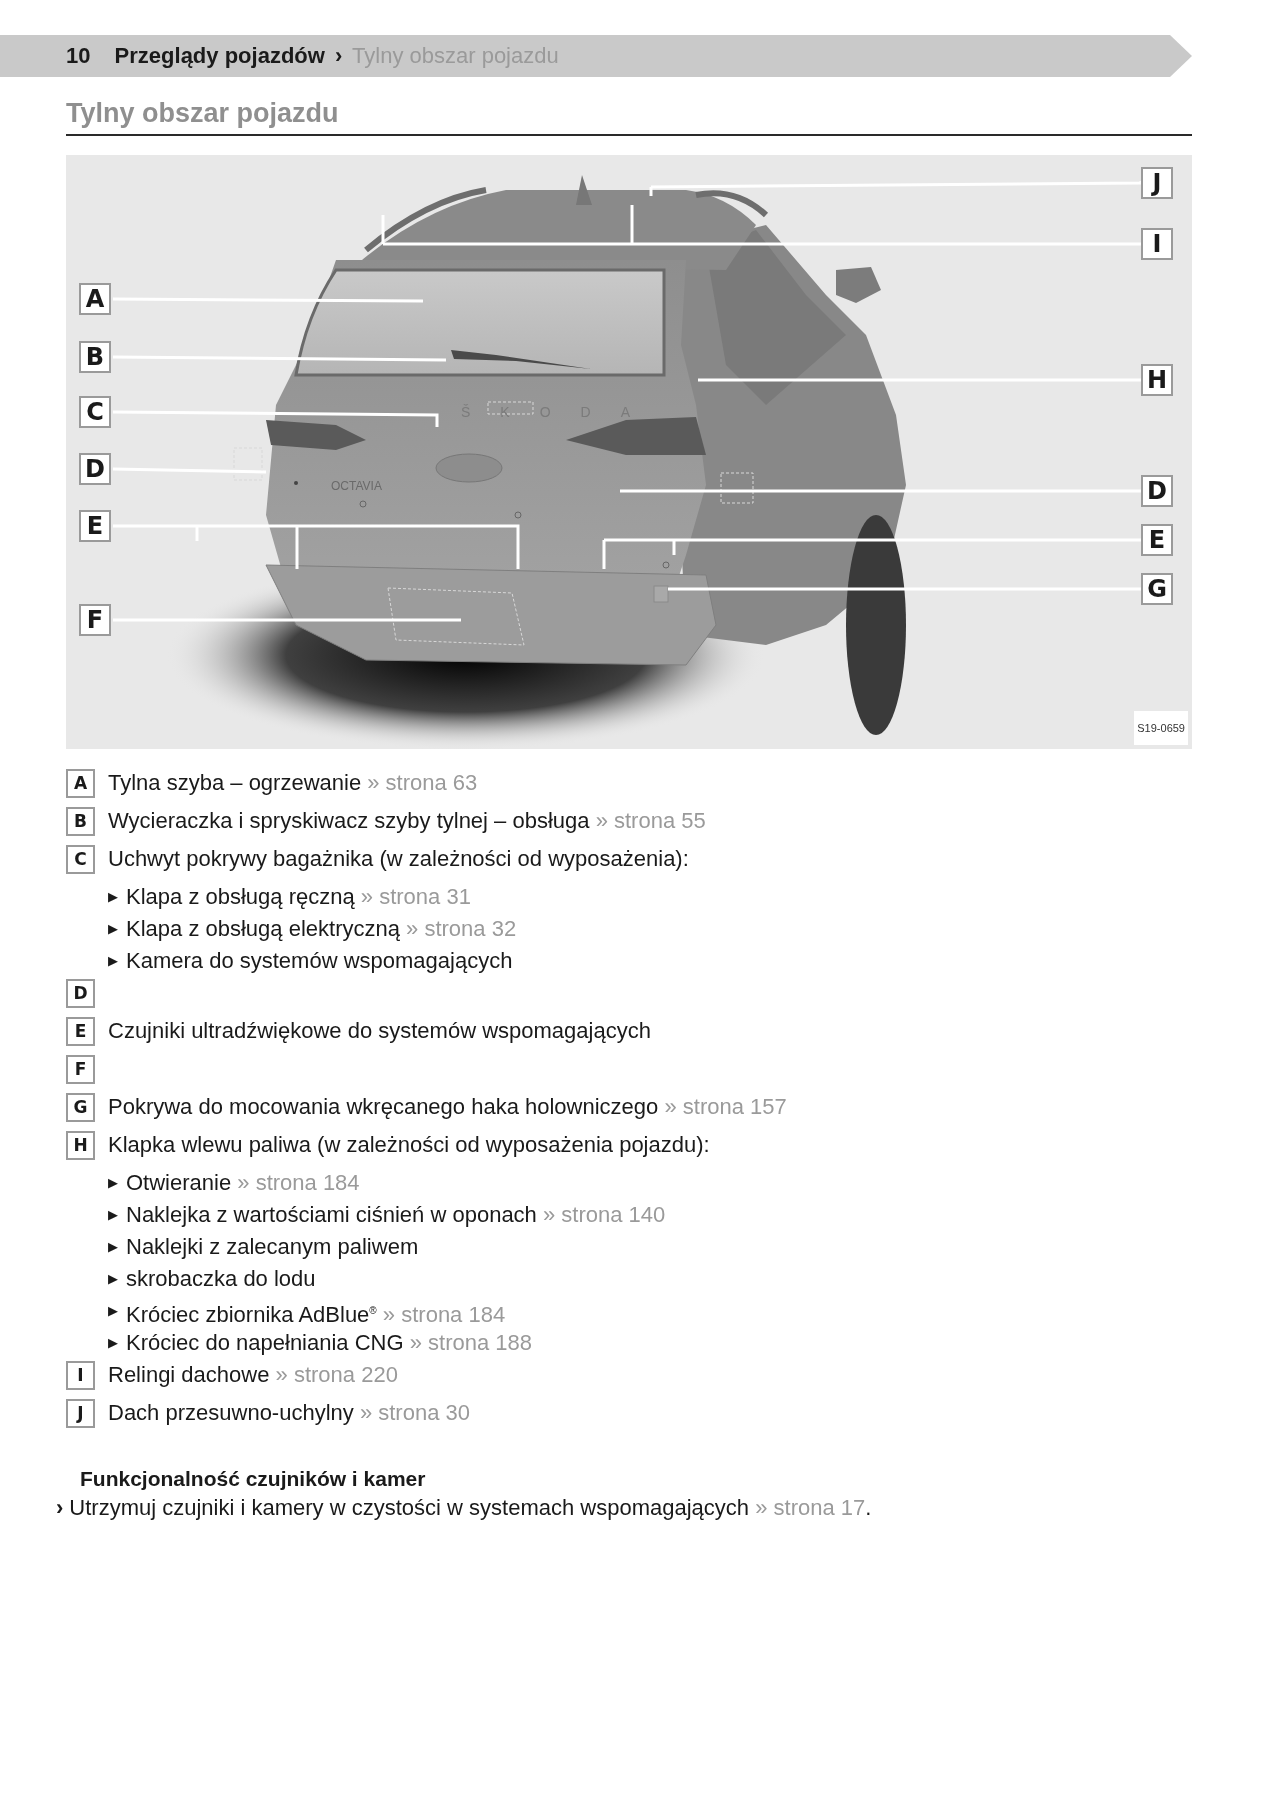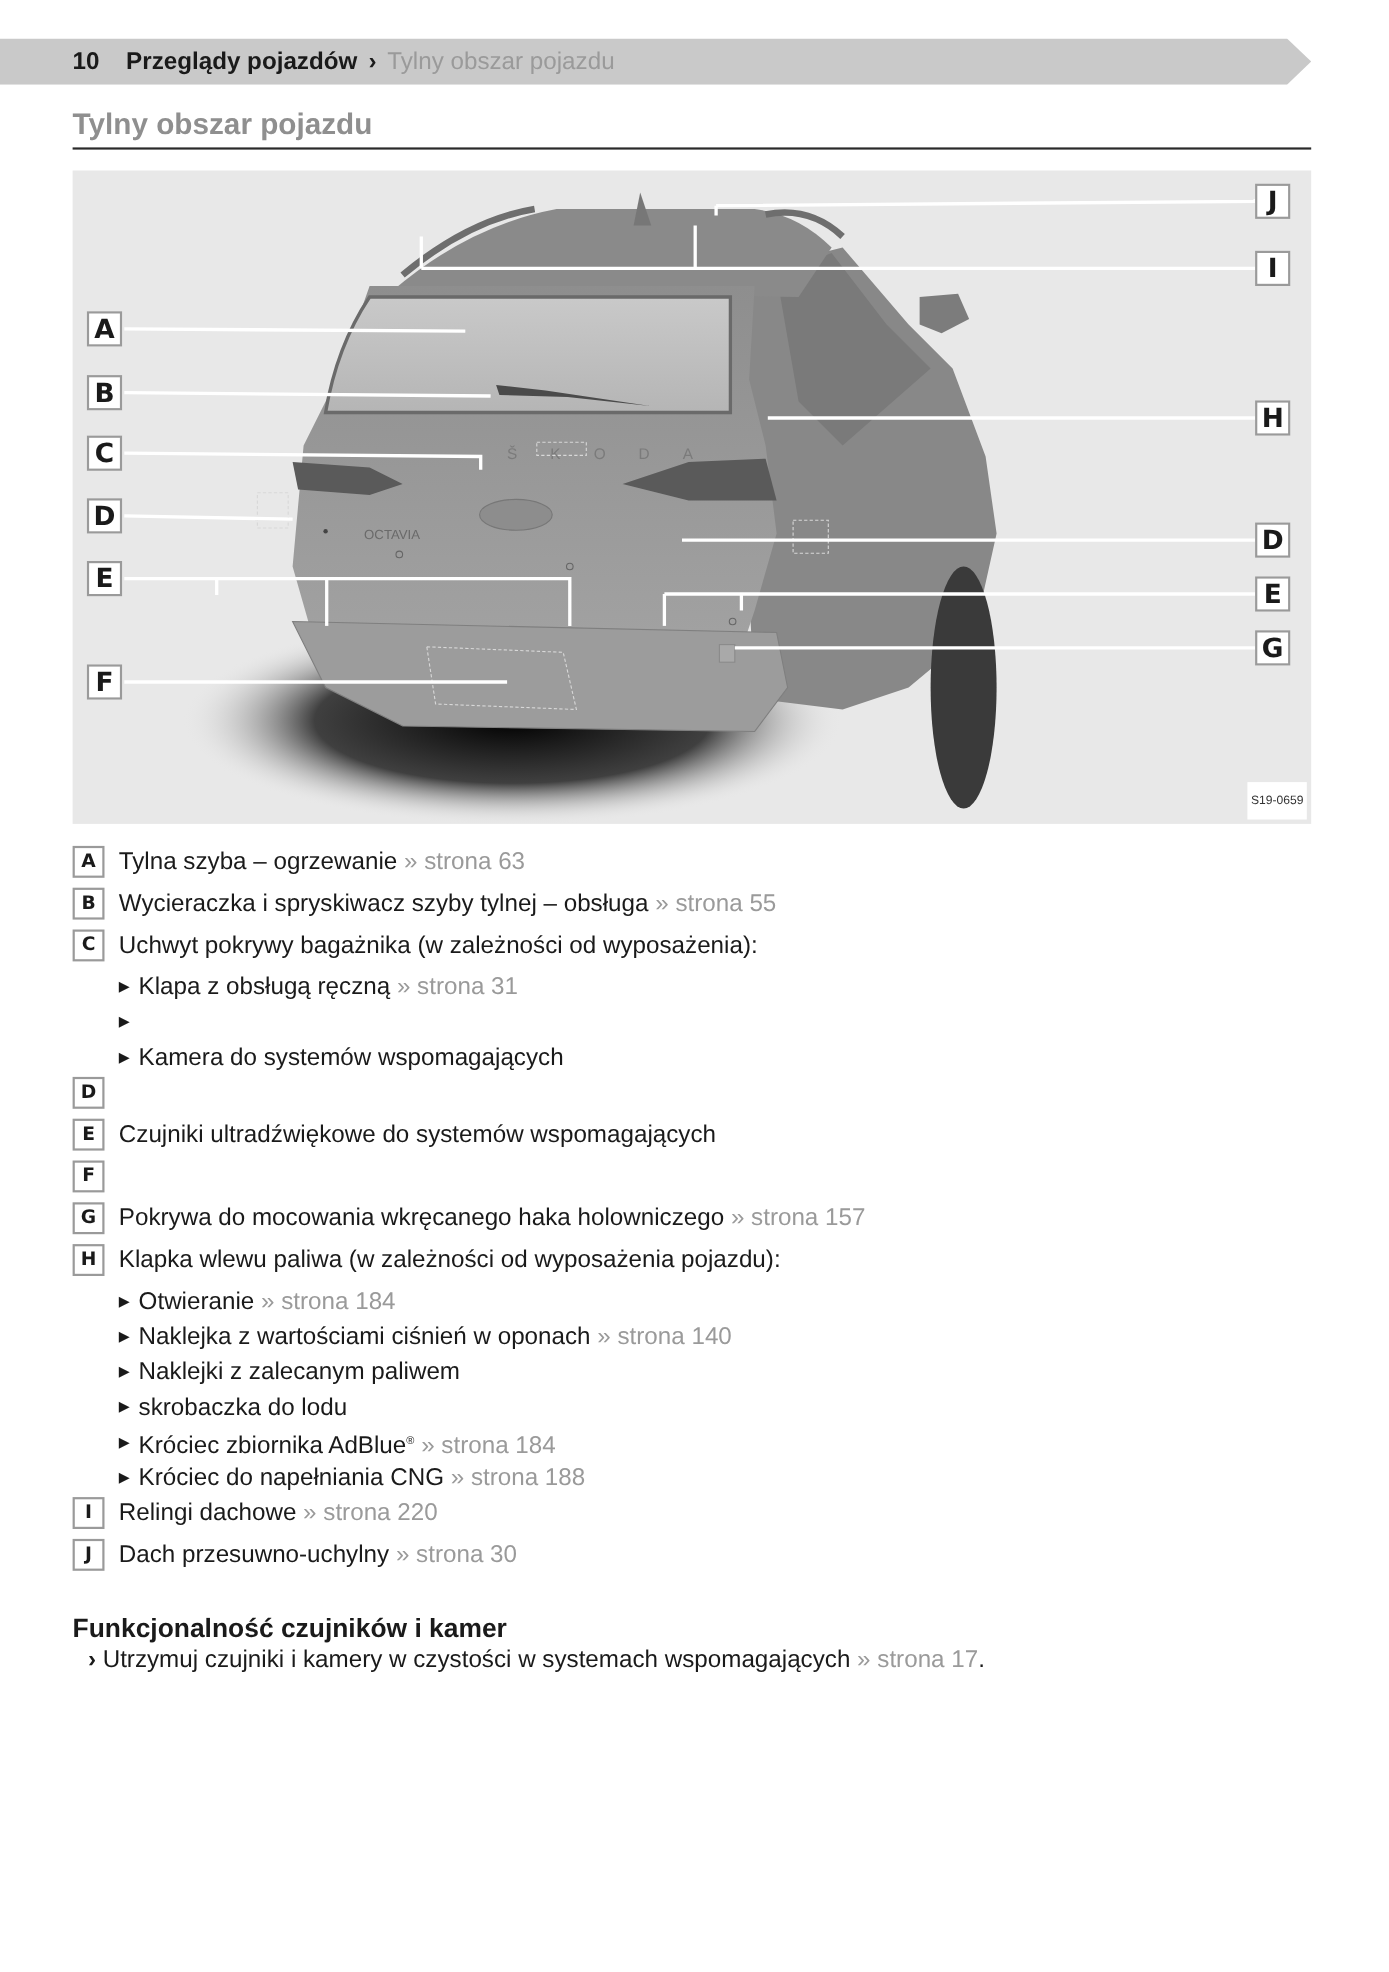--- a/index.html
+++ b/index.html
@@ -25,22 +25,22 @@
   .legend { position: absolute; left: 66px; top: 768px; width: 1126px; }
   .row { position: relative; height: 38px; font-size: 22px; line-height: 30px; white-space: nowrap; }
   .row.sub { height: 32px; }
   .tag { position: absolute; left: 0; top: 1px; width: 29px; height: 29px; border: 2px solid #9a9a9a; box-sizing: border-box;
     font-family: "DejaVu Sans", sans-serif; font-weight: bold; font-size: 17px; line-height: 25px; text-align: center; background: #fff; }
   .row-text { position: absolute; left: 42px; top: 0; }
   .sub .row-text { left: 60px; }
   .bullet { position: absolute; left: 42px; top: 0; font-size: 13px; line-height: 30px; }
   .ref { color: #9a9a9a; }
   .sup { font-size: 10px; vertical-align: super; }
-  .note-title { position: absolute; left: 66px; top: 1467px; font-size: 24px; font-weight: bold; }
-  .note-text { position: absolute; left: 80px; top: 1495px; font-size: 22px; white-space: nowrap; }
+  .note-title { position: absolute; left: 80px; top: 1467px; font-size: 21px; font-weight: bold; }
+  .note-text { position: absolute; left: 56px; top: 1495px; font-size: 22px; white-space: nowrap; }
   .note-arrow { font-weight: bold; margin-right: 6px; }
 </style>
 </head>
 <body>
 
 <div class="banner">
   <svg width="1192" height="42">
     <polygon points="0,0 1170,0 1192,21 1170,42 0,42" fill="#c9c9c9"></polygon>
   </svg>
   <div class="banner-text">
@@ -180,20 +180,21 @@
     <div class="row">
       <div class="tag">C</div>
       <span class="row-text"><span>Uchwyt pokrywy bagażnika (w zależności od wyposażenia):</span></span>
     </div>
     <div class="row sub">
       <span class="bullet">▶</span>
       <span class="row-text"><span>Klapa z obsługą ręczną</span> <span class="ref">» strona 31</span></span>
     </div>
     <div class="row sub">
       <span class="bullet">▶</span>
+      <span class="row-text"><span>Klapa z obsługą elektryczną</span> <span class="ref">» strona 32</span></span>
     </div>
     <div class="row sub">
       <span class="bullet">▶</span>
       <span class="row-text"><span>Kamera do systemów wspomagających</span></span>
     </div>
     <div class="row">
       <div class="tag">D</div>
     </div>
     <div class="row">
       <div class="tag">E</div>

